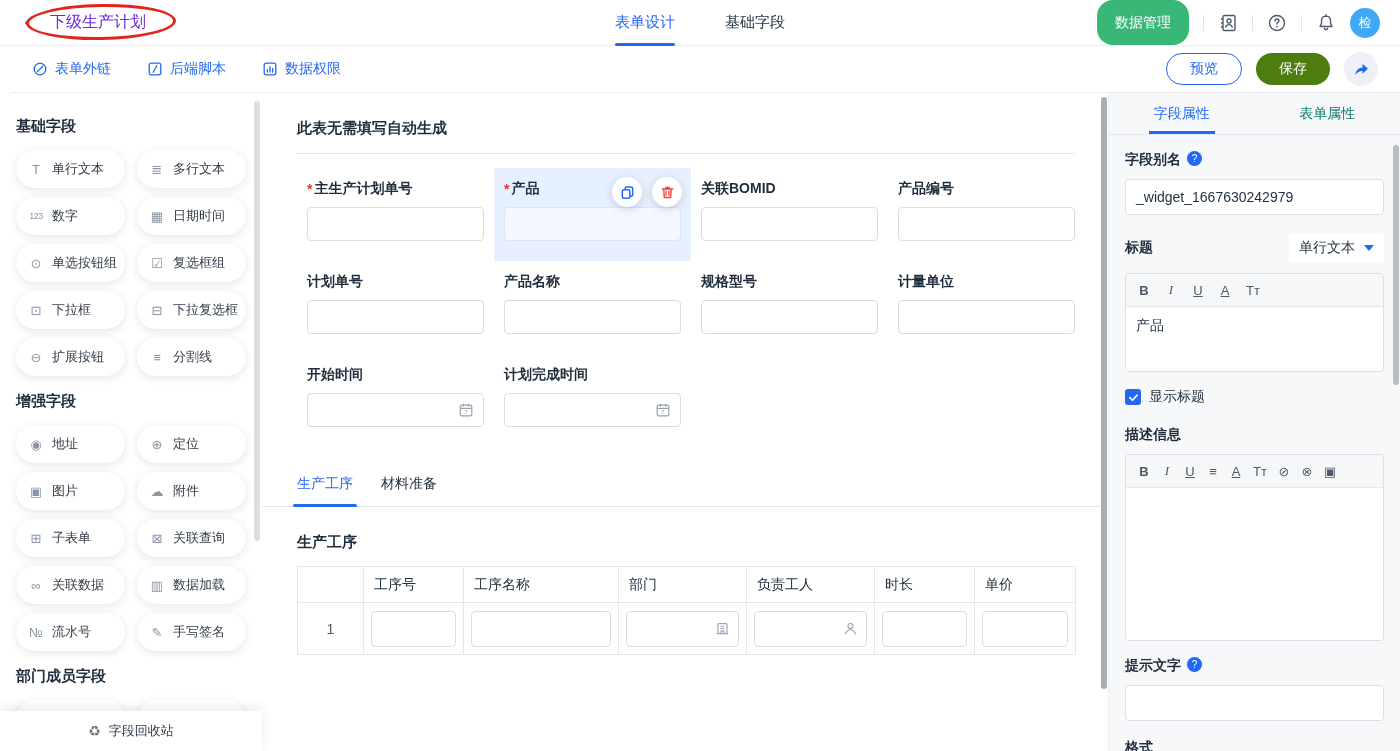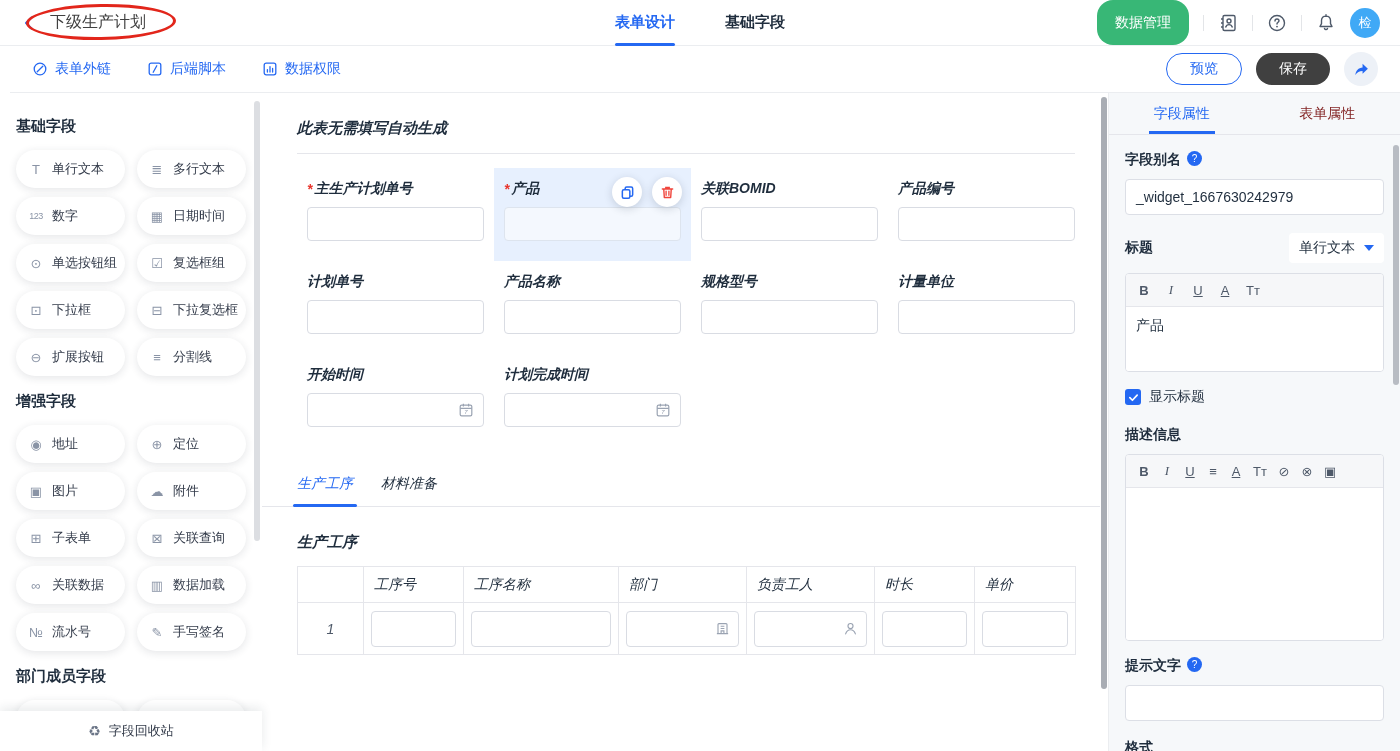--- a/index.html
+++ b/index.html
@@ -3,59 +3,59 @@
 <meta charset="utf-8">
 <style>
   * { margin:0; padding:0; box-sizing:border-box; }
   html,body { width:1400px; height:751px; overflow:hidden; }
   body { font-family:"Liberation Sans","DejaVu Sans",sans-serif; color:#1f2d3d; background:#fff; font-size:14px; }
 
   
   .topbar { height:46px; display:flex; align-items:center; padding:0 20px; border-bottom:1px solid #ebedf0; position:relative; background:#fff; }
   .tb-left { display:flex; align-items:center; gap:12px; position:relative; }
   .back-ic { width:18px; height:18px; flex:none; cursor:pointer; }
-  .page-title { font-size:16px; color:#404040; }
+  .page-title { font-size:16px; color:#6d28d9; }
   .red-ellipse { position:absolute; left:26px; top:4px; width:150px; height:36px; border:3px solid #e2261b; border-radius:50%; transform:rotate(-1deg); pointer-events:none; z-index:5; }
-  .tb-tabs { position:absolute; left:50%; transform:translateX(-50%); display:flex; gap:50px; height:46px;font-weight:bold; }
+  .tb-tabs { position:absolute; left:50%; transform:translateX(-50%); display:flex; gap:50px; height:46px; }
   .tb-tab { display:flex; align-items:center; font-size:15px; cursor:pointer; position:relative; color:#1f2d3d; }
   .tb-tab.active { color:#2468f2; }
   .tb-tab.active::after { content:""; position:absolute; left:0; right:0; bottom:0; height:3px; background:#2468f2; border-radius:2px; }
   .tb-right { margin-left:auto; display:flex; align-items:center; gap:14px; }
   .btn-green { background:#38b776; color:#fff; border:none; border-radius:16px; height:45px; padding:0 18px; font-size:14px; cursor:pointer; }
   .vdiv { width:1px; height:16px; background:#e3e5e8; }
   .top-ic { width:20px; height:20px; cursor:pointer; display:block; }
   .avatar { width:30px; height:30px; border-radius:50%; background:#40a9f6; color:#fff; font-size:13px; display:flex; align-items:center; justify-content:center; cursor:pointer; }
 
   
   .toolbar { height:47px; display:flex; align-items:center; padding:0 22px; border-bottom:1px solid #ebedf0; background:#fff;margin-left:10px; }
   .tl-left { display:flex; gap:36px; }
   .tl-link { display:flex; align-items:center; gap:7px; color:#2468f2; font-size:14px; cursor:pointer; }
   .tl-link svg { width:16px; height:16px; }
   .tl-right { margin-left:auto; display:flex; align-items:center; gap:14px; }
   .btn-outline { height:32px; padding:0 23px; border:1px solid #2468f2; color:#2468f2; background:#fff; border-radius:17px; font-size:14px; cursor:pointer; }
-  .btn-primary { height:32px; padding:0 23px; border:none; color:#fff; background:#404040; border-radius:17px; font-size:14px; cursor:pointer; }
+  .btn-primary { height:32px; padding:0 23px; border:none; color:#fff; background:#4d7c0f; border-radius:17px; font-size:14px; cursor:pointer; }
   .btn-share { width:34px; height:34px; border-radius:50%; background:#edf1f7; border:none; display:flex; align-items:center; justify-content:center; cursor:pointer; }
 
   
   .app-body { display:flex; height:658px; position:relative; }
 
   
   .sidebar { width:262px; flex:none; position:relative; background:#fff; }
   .sb-scroll { height:618px; overflow:hidden; padding:16px 16px 0 16px; }
   .sb-title { font-size:15px; font-weight:bold; color:#1f2d3d; margin:8px 0 14px; }
   .sb-grid { display:grid; grid-template-columns:1fr 1fr; gap:9px 12px; margin-bottom:16px; }
   .sb-pill { height:38px; border-radius:19px; background:#fff; box-shadow:0 2px 8px rgba(31,45,61,.12); display:flex; align-items:center; gap:8px; padding:0 12px; font-size:13px; color:#333b4a; cursor:grab; overflow:hidden; white-space:nowrap; }
   .sb-ic { color:#8a94a6; font-size:13px; min-width:16px; text-align:center; flex:none; }
   .sb-ic.small { font-size:9px; letter-spacing:-0.5px; }
   .sb-footer { position:absolute; bottom:0; left:0; right:0; height:40px; background:#fff; box-shadow:0 -3px 10px rgba(31,45,61,.10); display:flex; align-items:center; justify-content:center; gap:8px; font-size:13px; color:#333b4a; cursor:pointer; z-index:3; }
   .recycle-ic { color:#6b7587; font-size:14px; }
   .sb-scrollbar { position:absolute; right:2px; top:8px; width:6px; height:440px; background:#dcdee2; border-radius:3px; z-index:4; }
 
   
-  .canvas { flex:1; background:#fff; padding:26px 20px 10px 35px; overflow:hidden; position:relative;font-style:italic; }
+  .canvas { flex:1; background:#fff; padding:26px 20px 10px 35px; overflow:hidden; position:relative; }
   .cv-banner { font-size:15px; font-weight:bold; color:#1f2d3d; padding-bottom:15px; border-bottom:1px solid #e5e6eb; width:778px; }
   .cv-grid { display:grid; grid-template-columns:repeat(4,197px); margin-top:14px; }
   .field { padding:12px 10px 20px; position:relative; cursor:pointer; }
   .field.selected { background:#e7f0fe; }
   .f-label { font-size:14px; font-weight:bold; color:#1f2d3d; margin-bottom:9px; display:flex; gap:2px; align-items:center; }
   .req { color:#e8352c; font-weight:bold; }
   .f-input { height:34px; background:#fff; border:1px solid #d9dce3; border-radius:4px; display:flex; align-items:center; justify-content:flex-end; padding:0 9px; }
   .field.selected .f-input { background:#f4f8fe; border-color:#dde4ee; }
   .f-actions { position:absolute; top:9px; right:9px; display:flex; gap:10px; z-index:2; }
   .act-btn { width:30px; height:30px; border-radius:50%; background:#fff; box-shadow:0 2px 8px rgba(31,45,61,.18); display:flex; align-items:center; justify-content:center; border:none; cursor:pointer; }
@@ -77,21 +77,21 @@
   .cell-input { height:36px; border:1px solid #d9dce3; border-radius:4px; background:#fff; display:flex; align-items:center; justify-content:flex-end; padding:0 8px; }
   .cell-ic { width:15px; height:15px; }
 
   
   .mid-scrollbar { width:8px; flex:none; background:#fff; position:relative; }
   .mid-thumb { position:absolute; top:4px; left:1px; width:6px; height:592px; background:#a9adb4; border-radius:3px; }
 
   
   .inspector { width:292px; flex:none; background:#f6f8fa; border-left:1px solid #ebedf0; position:relative; display:flex; flex-direction:column; }
   .in-tabs { height:42px; display:flex; border-bottom:1px solid #e5e6eb; flex:none; }
-  .in-tab { flex:1; display:flex; align-items:center; justify-content:center; font-size:14px; position:relative; cursor:pointer; color:#7f1d1d; }
+  .in-tab { flex:1; display:flex; align-items:center; justify-content:center; font-size:14px; position:relative; cursor:pointer; color:#0f766e; }
   .in-tab.active { color:#2468f2; }
   .in-tab.active::after { content:""; position:absolute; bottom:0; left:50%; transform:translateX(-50%); width:66px; height:3px; background:#2468f2; }
   .in-body { padding:16px 16px 0; overflow:hidden; flex:1; }
   .in-label { font-size:14px; font-weight:bold; display:flex; align-items:flex-start; gap:6px; margin-bottom:10px; color:#1f2d3d; }
   .help-badge { width:15px; height:15px; border-radius:50%; background:#2468f2; color:#fff; font-size:10px; font-weight:normal; display:inline-flex; align-items:center; justify-content:center; cursor:pointer; }
   .in-input { height:36px; background:#fff; border:1px solid #dcdfe6; border-radius:4px; display:flex; align-items:center; padding:0 10px; font-size:14px; color:#1f2d3d; margin-bottom:18px; }
   .title-row { display:flex; justify-content:space-between; align-items:center; margin-bottom:10px; }
   .title-row .in-label { margin-bottom:0; }
   .type-select { background:#fff; border-radius:4px; height:30px; display:flex; align-items:center; gap:9px; padding:0 10px; font-size:14px; cursor:pointer; color:#1f2d3d; }
   .caret-down { width:0; height:0; border-left:5px solid transparent; border-right:5px solid transparent; border-top:6px solid #2468f2; }

